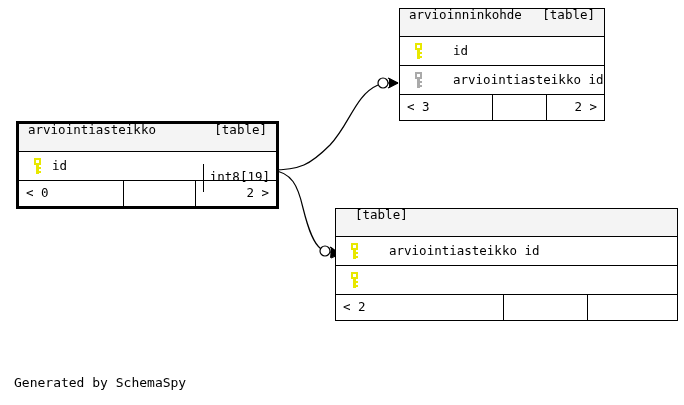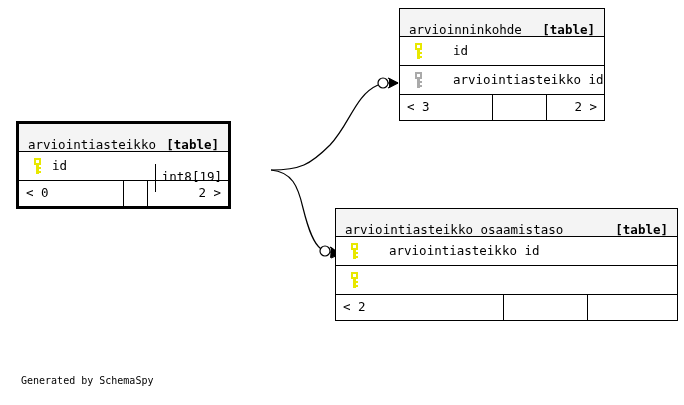--- a/index.html
+++ b/index.html
@@ -43,33 +43,32 @@
   }
   .entity.focus {
     border: 3px solid #000000;
   }
 
   .ent-header {
     background: #f4f4f4;
     border-bottom: 1px solid #000000;
     height: 28px;
     display: flex;
-    align-items: flex-end;
+    align-items: flex-start;
     padding: 0 9px;
     box-sizing: border-box;
     white-space: nowrap;
   }
   .ent-title {
     flex: 1 1 auto;
     overflow: hidden;
   }
   .ent-tag {
     flex: 0 0 auto;
     padding-left: 10px;
-    font-weight: bold;
   }
 
   .ent-row {
     height: 29px;
     display: flex;
     align-items: center;
     border-bottom: 1px solid #000000;
     box-sizing: border-box;
     background: #ffffff;
     white-space: nowrap;
@@ -119,23 +118,23 @@
   .foot-left   { justify-content: flex-start; padding-left: 7px; }
   .foot-mid    { justify-content: center; border-left: 1px solid #000000; border-right: 1px solid #000000; }
   .foot-right  { justify-content: flex-end; padding-right: 7px; }
 
   
   .keyicon { display: block; }
 
   
   #credit {
     position: absolute;
-    left: 21px;
+    left: 14px;
     top: 375px;
-    font-size: 10px;
+    font-size: 13px;
     white-space: nowrap;
   }
 </style>
 </head>
 <body>
 
 <div id="canvas">
 
   <svg id="edges" viewBox="0 0 684 405" width="684" height="405">
 
@@ -157,21 +156,21 @@
       <circle cx="325" cy="251" r="5" fill="#ffffff" stroke="#000000" stroke-width="1.2"></circle>
       <g>
         <path d="M 340 254 L 330 247" stroke="#000000" stroke-width="1.2" fill="none"></path>
         <path d="M 340 254 L 330 252" stroke="#000000" stroke-width="1.2" fill="none"></path>
         <path d="M 340 254 L 331 258" stroke="#000000" stroke-width="1.2" fill="none"></path>
         <path d="M 340 254 L 331 247 L 330 258 Z" fill="#000000"></path>
       </g>
     </g>
   </svg>
 
-  <div class="entity focus" style="left:16px; top:121px; width:215px;">
+  <div class="entity focus" style="left:16px; top:121px; width:263px;">
 
     <div class="ent-header">
       <span class="ent-title">arviointiasteikko</span>
       <span class="ent-tag">[table]</span>
     </div>
 
     <div class="ent-row">
       <span class="row-key">
         <svg class="keyicon" width="11" height="16" viewBox="0 0 11 16">
           <rect x="2" y="0" width="7" height="7" fill="#e8e800"></rect>
@@ -230,21 +229,20 @@
     <div class="ent-footer">
       <div class="foot-cell foot-left" style="flex:0 0 92px;">&lt; 3</div>
       <div class="foot-cell foot-mid" style="flex:1 1 auto;"></div>
       <div class="foot-cell foot-right" style="flex:0 0 57px;">2 &gt;</div>
     </div>
   </div>
 
   <div class="entity" style="left:335px; top:208px; width:343px;">
 
     <div class="ent-header">
-      <span class="ent-title">arviointiasteikko_osaamistaso</span>
       <span class="ent-tag">[table]</span>
     </div>
 
     <div class="ent-row">
       <span class="row-key">
         <svg class="keyicon" width="11" height="16" viewBox="0 0 11 16">
           <rect x="2" y="0" width="7" height="7" fill="#e8e800"></rect>
           <rect x="4" y="2" width="3" height="3" fill="#ffffff"></rect>
           <rect x="4" y="6" width="3" height="10" fill="#e8e800"></rect>
           <rect x="7" y="9" width="2" height="2" fill="#e8e800"></rect>

